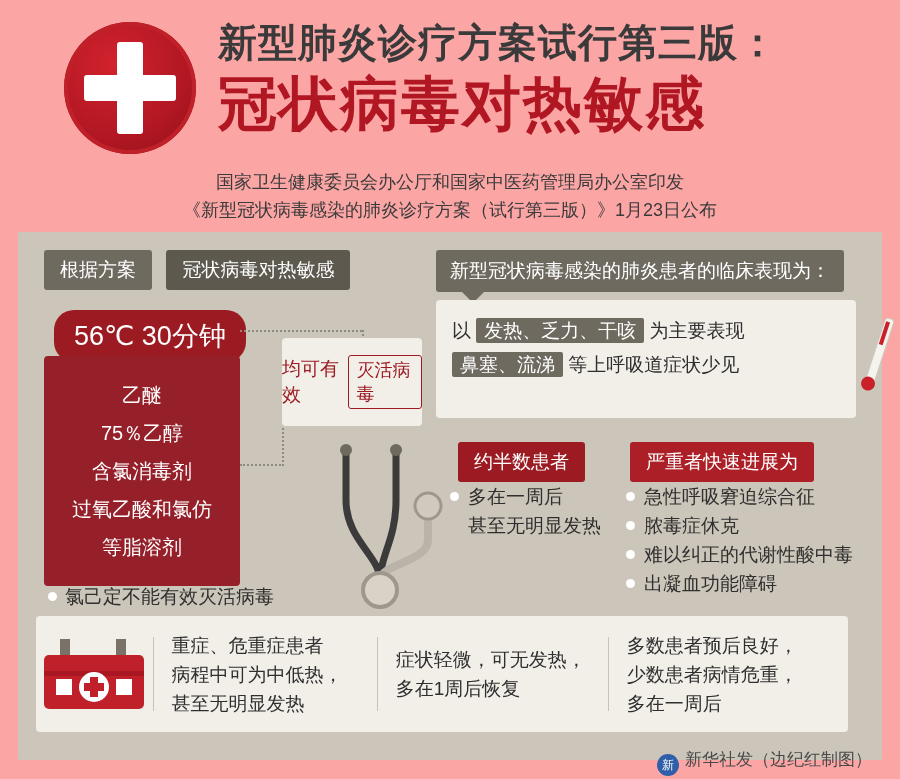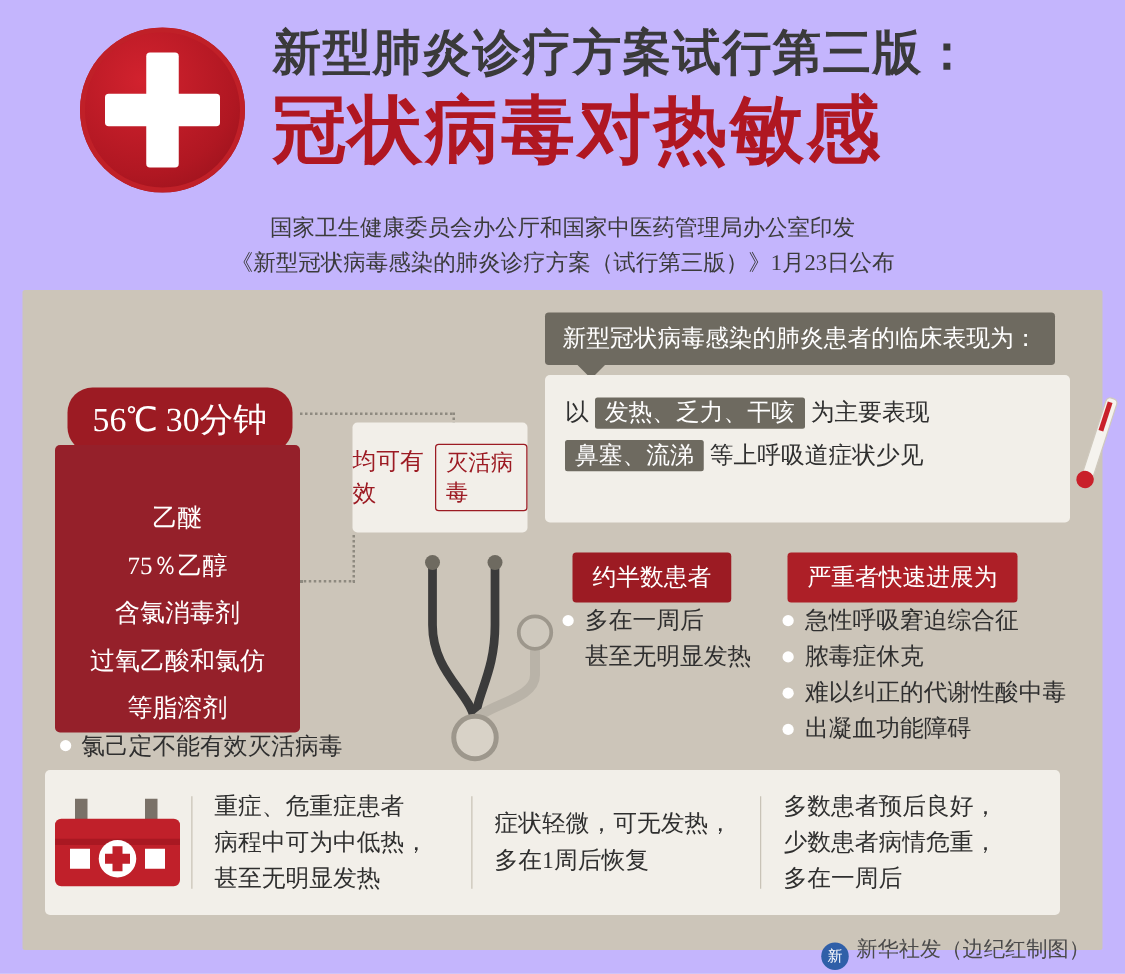--- a/index.html
+++ b/index.html
@@ -3,21 +3,21 @@
 <meta charset="utf-8">
 <style>
   html,body{margin:0;padding:0;}
   body{
     width:900px;height:779px;
     background:#ffffff;
     font-family:"Liberation Sans","DejaVu Sans",sans-serif;
     position:relative;
     overflow:hidden;
   }
-  .page{position:relative;width:900px;height:779px;background:#c4b5fd;font-family:Liberation Serif, serif;}
+  .page{position:relative;width:900px;height:779px;background:#fca5a5;}
 
   
   .header{position:relative;height:232px;}
   .logo{
     position:absolute;left:64px;top:22px;width:132px;height:132px;border-radius:50%;
     background:radial-gradient(circle at 38% 32%, #d2222e 0%, #b01722 62%, #8e1019 100%);
     box-shadow:inset 0 0 0 4px #c02028;
   }
   .logo .cross-v{position:absolute;left:50%;top:20px;width:26px;height:92px;margin-left:-13px;background:#fff;border-radius:3px;}
   .logo .cross-h{position:absolute;top:50%;left:20px;height:26px;width:92px;margin-top:-13px;background:#fff;border-radius:3px;}
@@ -64,21 +64,21 @@
   
   .pill-temp{
     position:absolute;left:36px;top:78px;background:#9c1b23;color:#fff;
     font-size:27px;padding:8px 20px;border-radius:20px;
   }
 
   
   .redbox{
     position:absolute;left:26px;top:124px;width:196px;height:218px;
     background:#95202a;border-radius:4px;color:#fff;text-align:center;
-    display:flex;flex-direction:column;justify-content:flex-end;gap:12px;
+    display:flex;flex-direction:column;justify-content:center;gap:12px;
     font-size:20px;line-height:26px;padding:6px 0;
   }
 
   
   .whitebox-mid{
     position:absolute;left:264px;top:106px;width:140px;height:88px;
     background:#f2efe9;border-radius:4px;color:#9c1b23;
     display:flex;align-items:center;justify-content:center;gap:6px;
     font-size:19px;
   }
@@ -166,20 +166,24 @@
       <div class="title-line2">冠状病毒对热敏感</div>
     </div>
     <div class="subtitle">
       <div>国家卫生健康委员会办公厅和国家中医药管理局办公室印发</div>
       <div>《新型冠状病毒感染的肺炎诊疗方案（试行第三版）》1月23日公布</div>
     </div>
   </div>
 
   <div class="panel">
 
+    <div class="tagrow">
+      <span class="tag tag-grey">根据方案</span>
+      <span class="tag tag-dark">冠状病毒对热敏感</span>
+    </div>
 
     <div class="clinical-tag">
       <span>新型冠状病毒感染的肺炎患者的临床表现为：</span>
       <span class="arrow"></span>
     </div>
 
     <div class="pill-temp">56℃  30分钟</div>
 
     <div class="dots" style="left:222px;top:98px;width:122px;"></div>
     <div class="dotsv" style="left:344px;top:98px;height:14px;"></div>

